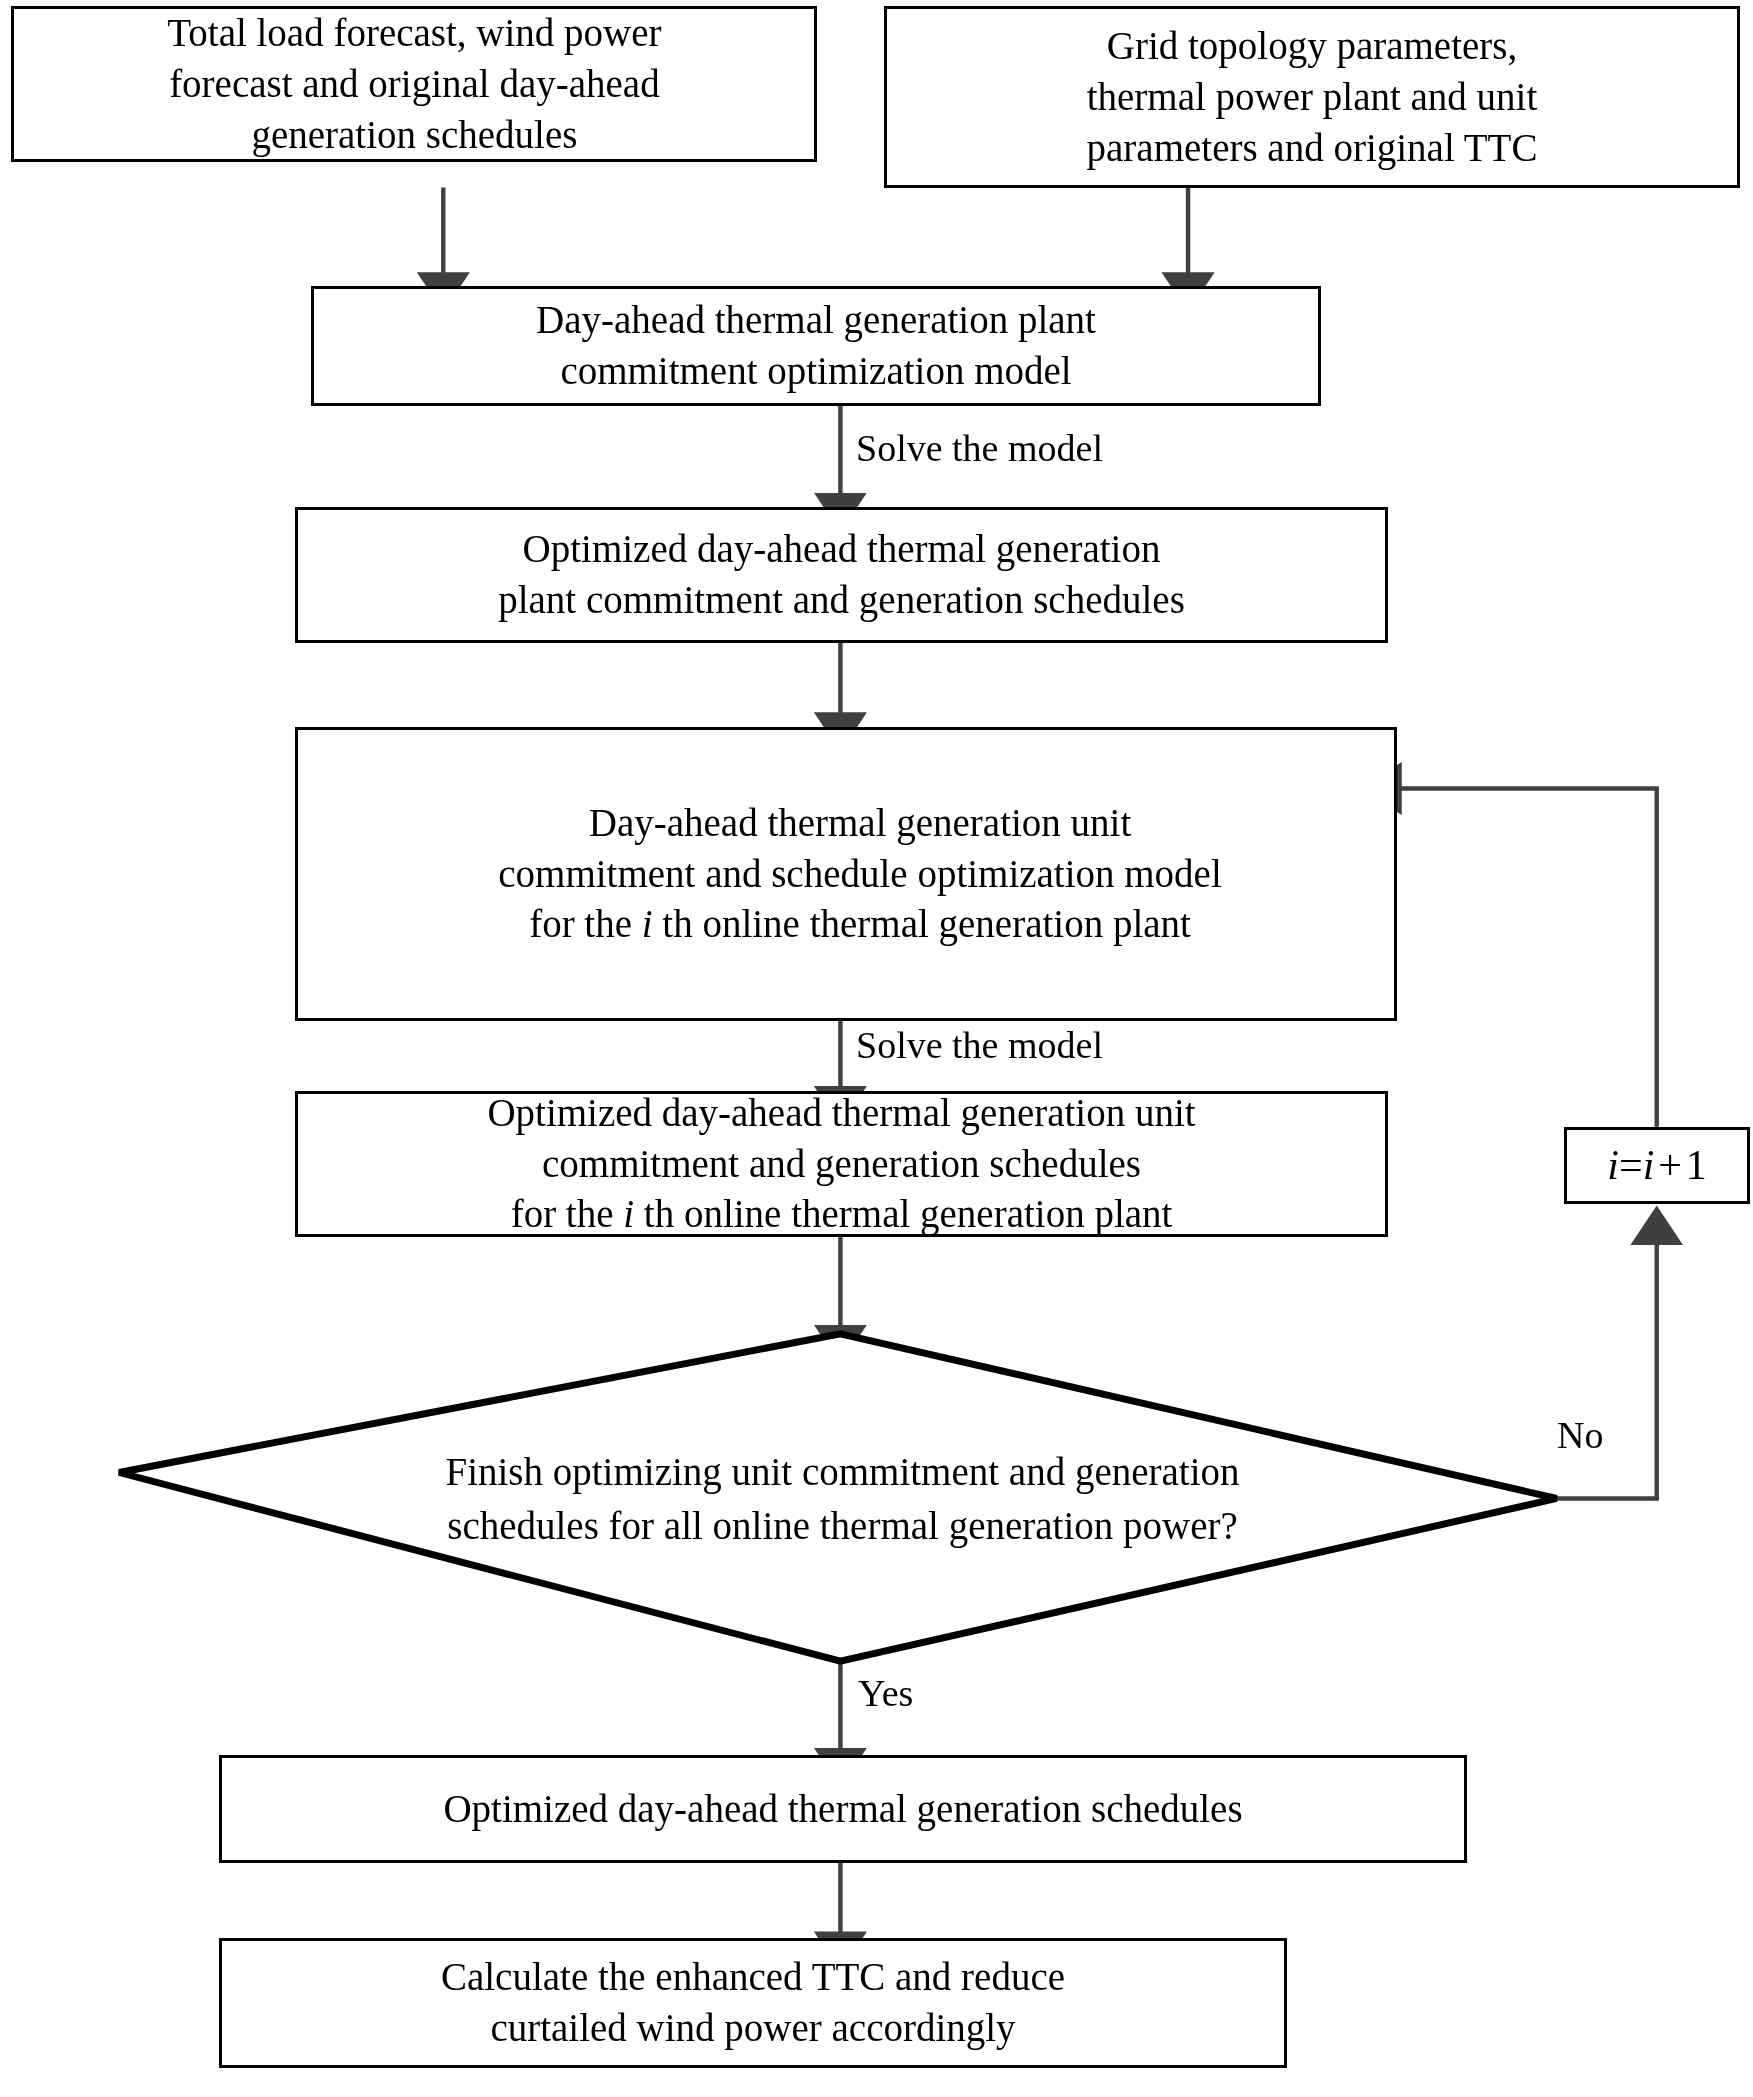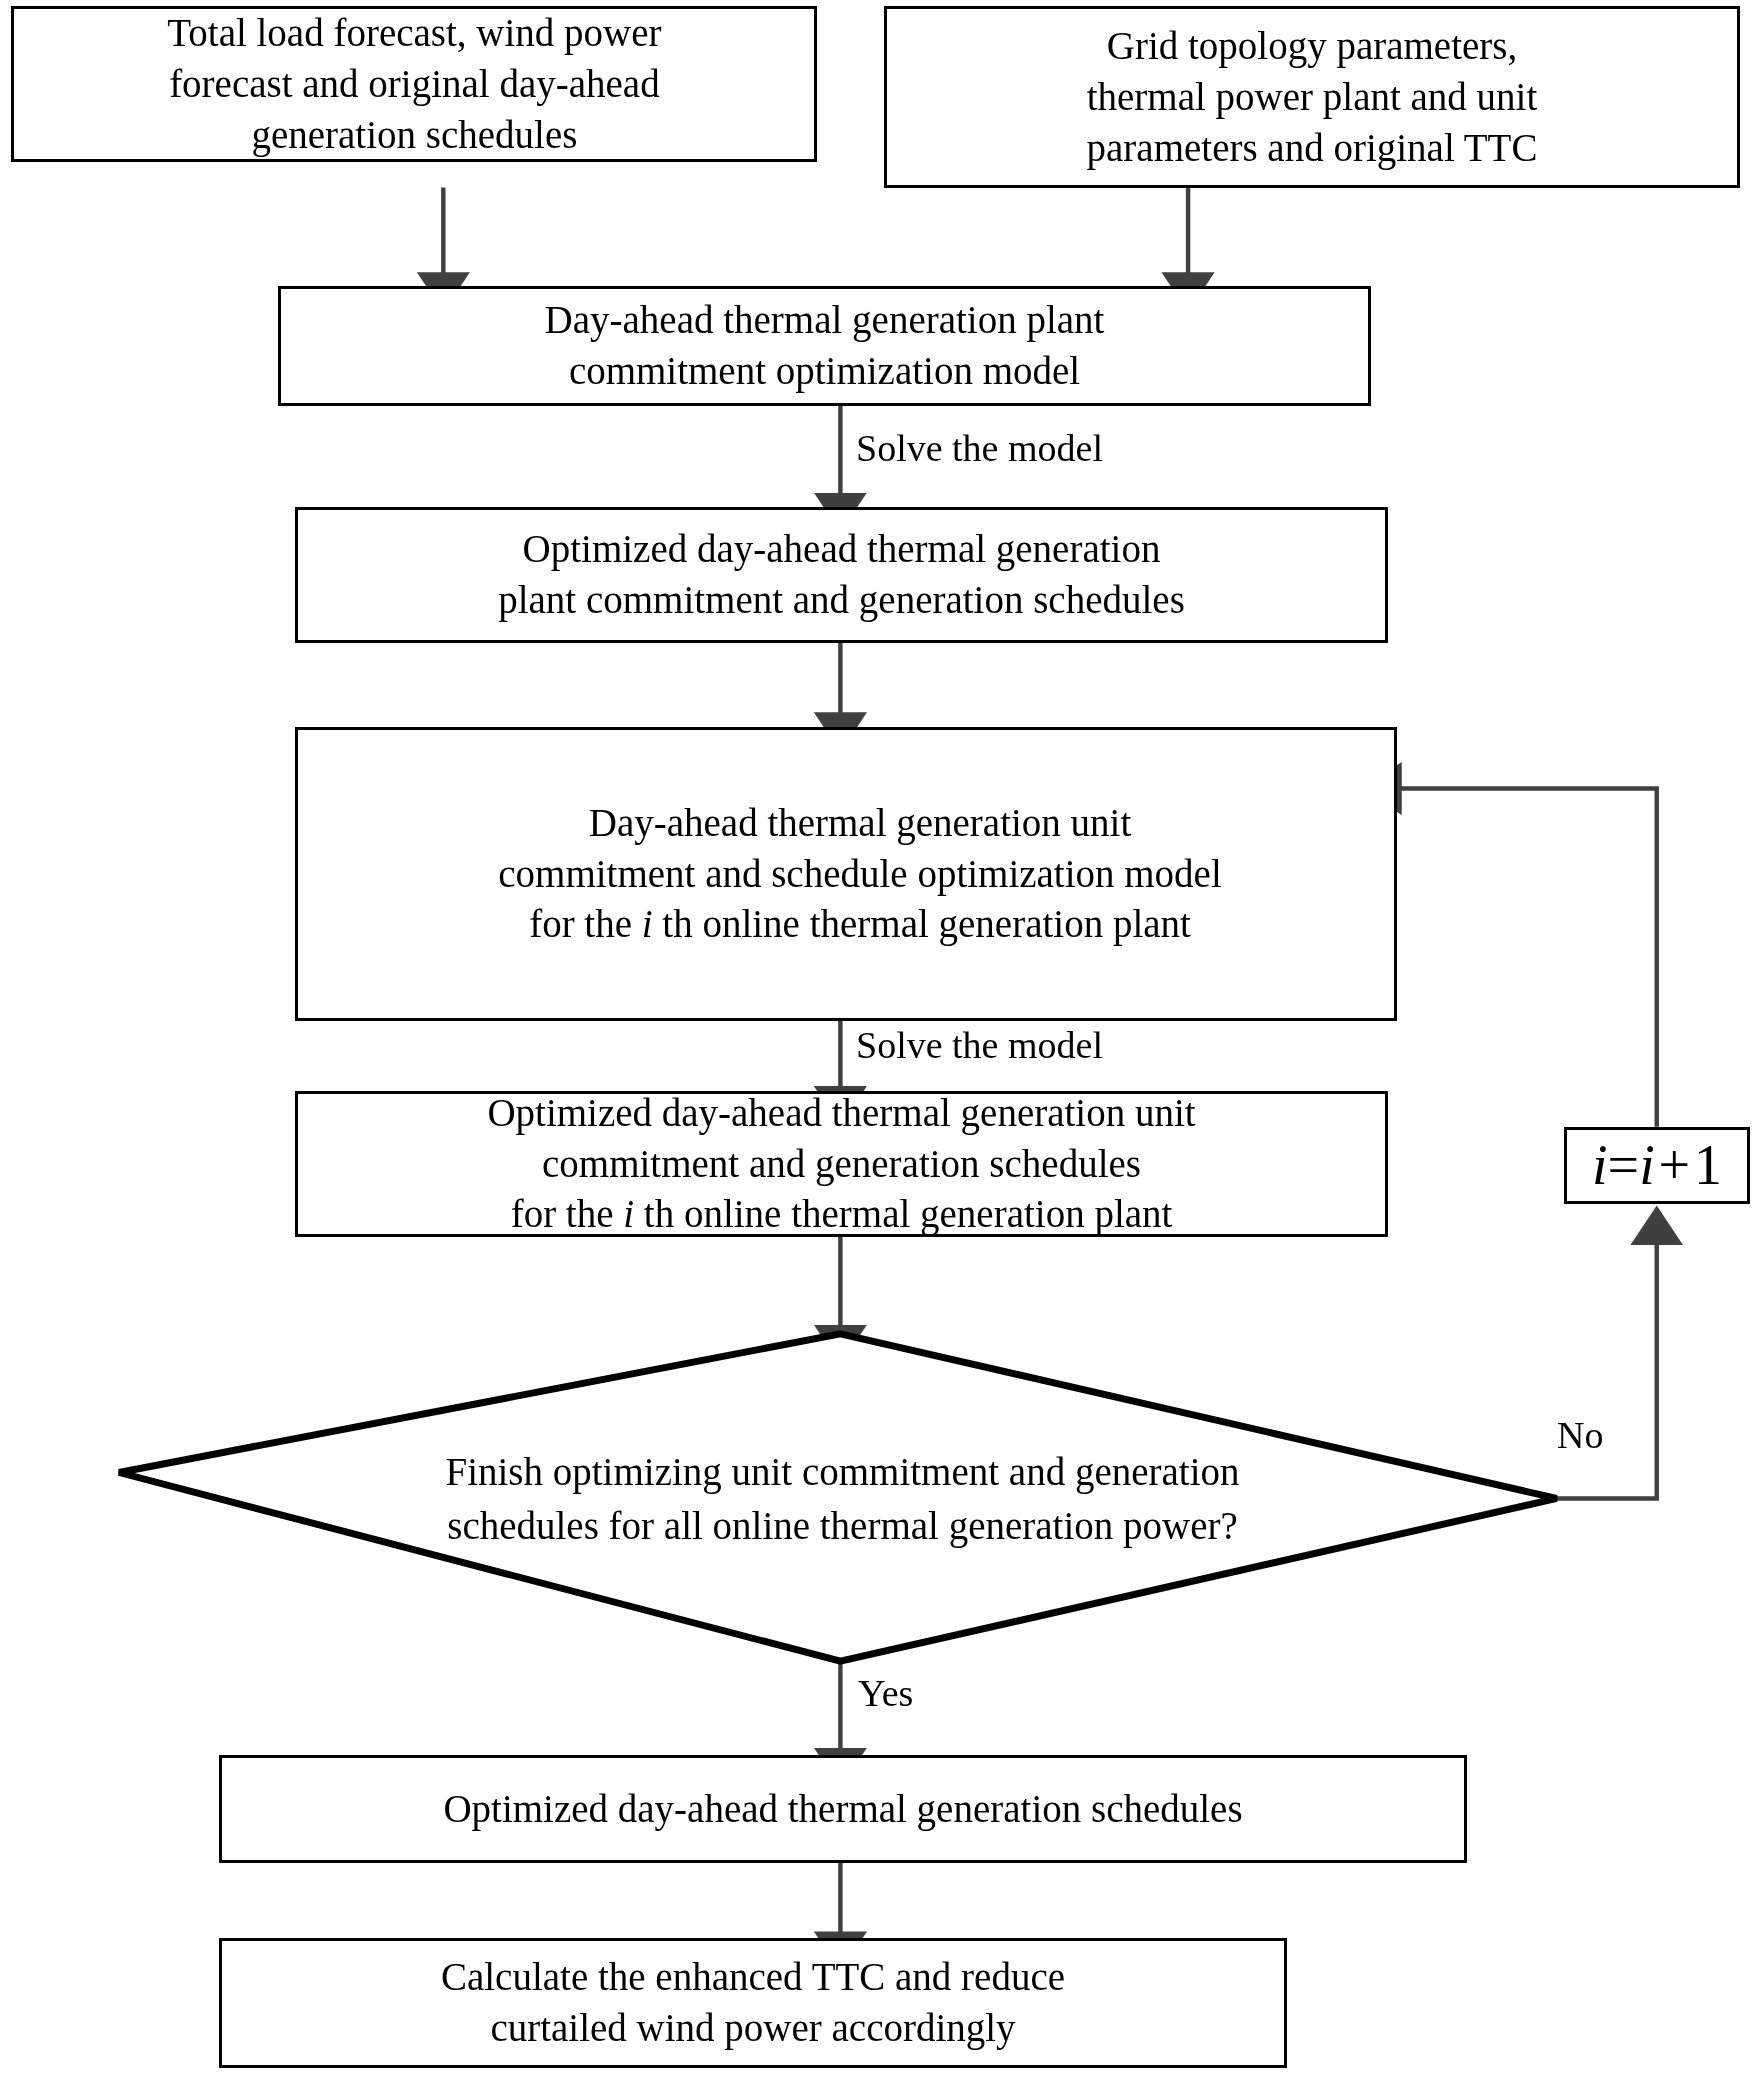--- a/index.html
+++ b/index.html
@@ -106,21 +106,21 @@
   </div>
 
   <div class="node" style="left:884px; top:6.3px; width:856px; height:182px;text-align:center;">
     <span class="txt">
       <span class="line">Grid topology parameters,</span>
       <span class="line">thermal power plant and unit</span>
       <span class="line">parameters and original TTC</span>
     </span>
   </div>
 
-  <div class="node" style="left:278px; top:286px; width:1093px; height:120px;">
+  <div class="node" style="left:311px; top:286px; width:1010px; height:120px;">
     <span class="txt">
       <span class="line">Day-ahead thermal generation plant</span>
       <span class="line">commitment optimization model</span>
     </span>
   </div>
 
   <div class="edge-label" style="left:856px; top:426px;">Solve the model</div>
 
   <div class="node" style="left:295px; top:507px; width:1093px; height:136px;">
     <span class="txt">
@@ -140,21 +140,21 @@
   <div class="edge-label" style="left:856px; top:1023px;">Solve the model</div>
 
   <div class="node" style="left:295px; top:1091px; width:1093px; height:146px;">
     <span class="txt">
       <span class="line">Optimized day-ahead thermal generation unit</span>
       <span class="line">commitment and generation schedules</span>
       <span class="line"><span>for the </span><span class="ital">i</span><span> th online thermal generation plant</span></span>
     </span>
   </div>
 
-  <div class="node small-node" style="left:1564px; top:1127px; width:186px; height:77px; font-size:56px;">
+  <div class="node small-node" style="left:1564px; top:1127px; width:186px; height:77px; font-size:42px;">
     <span class="txt">
       <span class="eq"><span>i</span><span class="op">=</span><span>i</span><span class="op" style="padding:0 3.8px;">+</span><span class="op">1</span></span>
     </span>
   </div>
 
   <div class="edge-label" style="left:1557px; top:1413px;">No</div>
 
   <div class="diamond-wrap" style="left:380px; top:1337px; width:925px; height:323px;">
     <div class="diamond-label">
       <span class="line">Finish optimizing unit</span>

